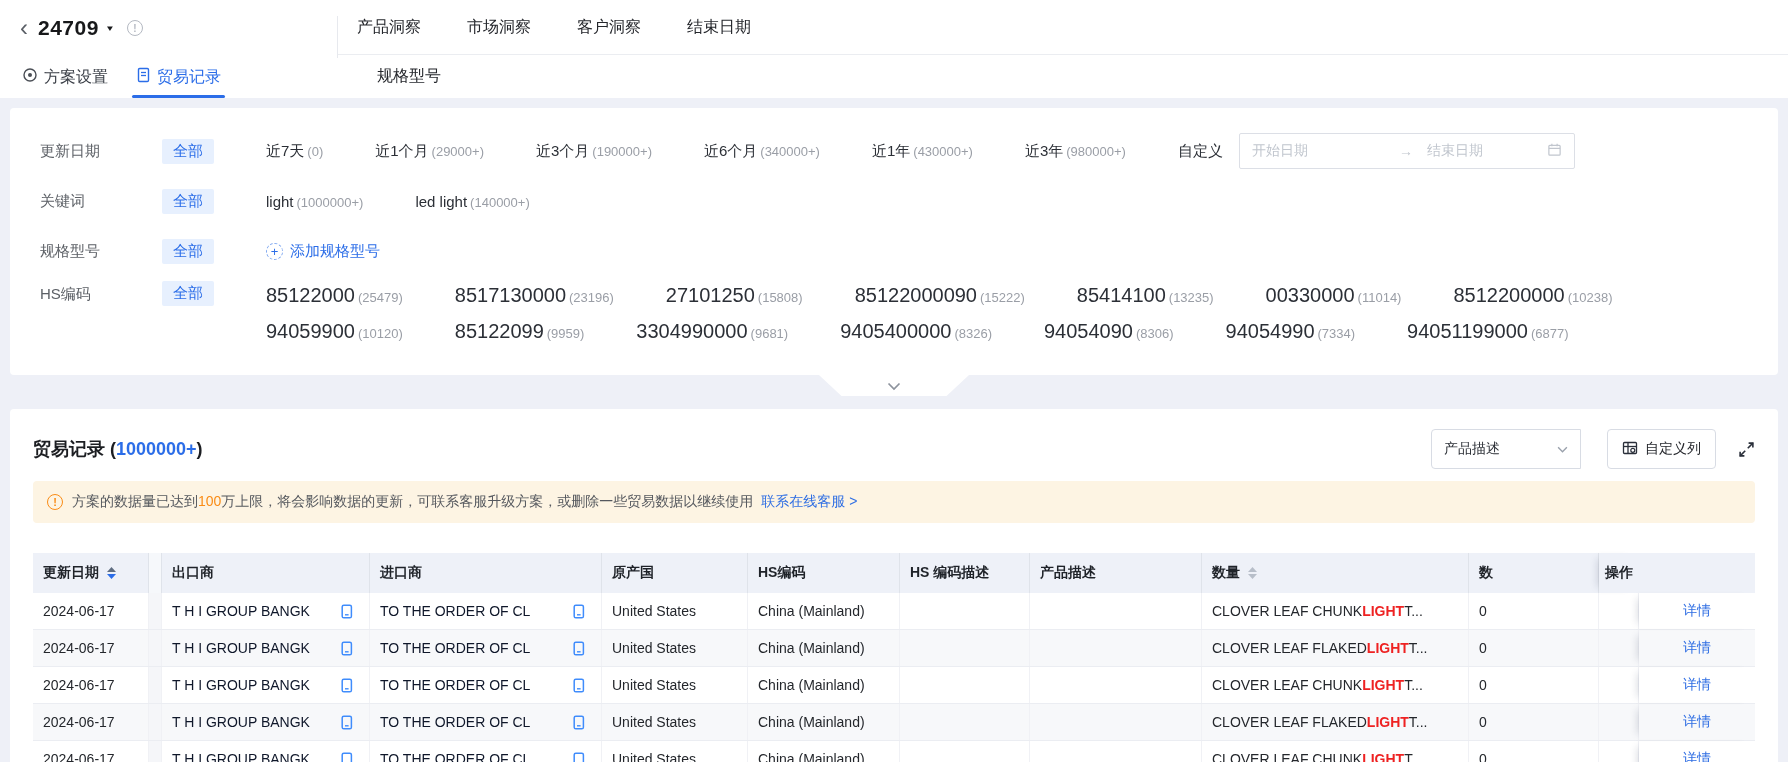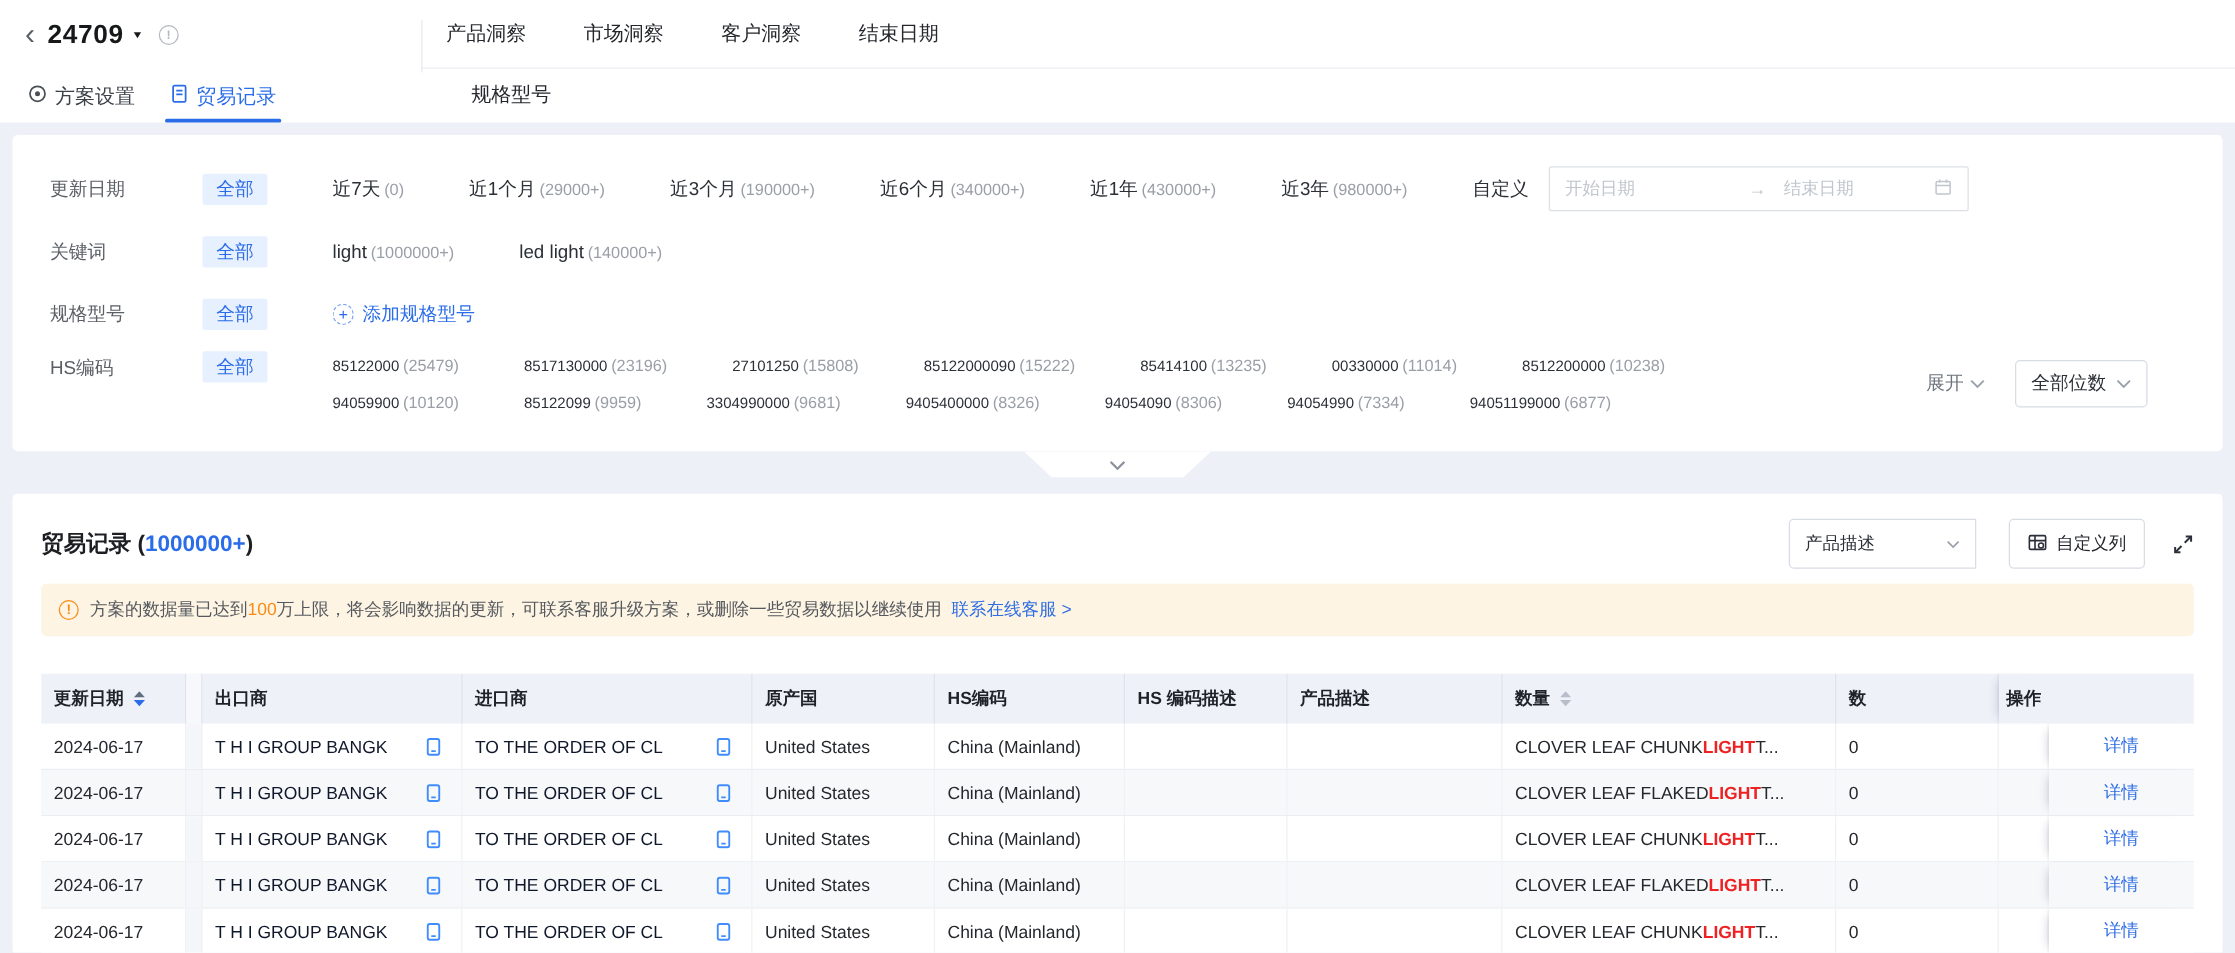--- a/index.html
+++ b/index.html
@@ -33,21 +33,21 @@
   .f-row { display:flex; align-items:center; min-height:50px; }
   .f-row.top { align-items:flex-start; }
   .f-label { width:122px; flex:none; font-size:15px; color:#5c6066; }
   .f-row.top .f-label { padding-top:9px; }
   .all-tag { flex:none; background:#e7f0fe; color:#2b6de8; font-size:15px; padding:3px 11px; border-radius:2px; cursor:pointer; }
   .f-row.top .all-tag { margin-top:5px; }
   .f-opts { display:flex; align-items:center; flex-wrap:nowrap; gap:52px; margin-left:52px; }
   .f-opt { cursor:pointer; white-space:nowrap; }
   .opt-text { font-size:15px; color:#2b2f36; }
   .opt-count { font-size:13px; color:#9a9ea6; margin-left:3px; }
-  .hs-opt .opt-text { font-size:12px; }
+  .hs-opt .opt-text { font-size:20px; }
   .custom-label { font-size:15px; color:#2b2f36; margin-left:52px; cursor:pointer; }
   .date-range { display:flex; align-items:center; margin-left:16px; width:336px; height:36px;
     border:1px solid #dcdfe6; border-radius:2px; padding:0 12px; background:#fff; cursor:text; }
   .dr-ph { font-size:14px; color:#c1c6ce; }
   .dr-start { flex:1; }
   .dr-arrow { color:#c1c6ce; font-size:14px; margin-right:14px; }
   .dr-end { width:120px; }
   .add-spec { display:flex; align-items:center; gap:7px; margin-left:52px; color:#2b6de8; font-size:15px; cursor:pointer; }
   .plus-circle { width:17px; height:17px; border:1px dashed #7da6f0; border-radius:50%; display:flex;
     align-items:center; justify-content:center; font-size:13px; color:#2b6de8; line-height:1; }
@@ -220,34 +220,20 @@
         <div class="hs-line" id="hs-line2">
             <span class="f-opt hs-opt"><span class="opt-text">94059900</span><span class="opt-count">(10120)</span></span>
             <span class="f-opt hs-opt"><span class="opt-text">85122099</span><span class="opt-count">(9959)</span></span>
             <span class="f-opt hs-opt"><span class="opt-text">3304990000</span><span class="opt-count">(9681)</span></span>
             <span class="f-opt hs-opt"><span class="opt-text">9405400000</span><span class="opt-count">(8326)</span></span>
             <span class="f-opt hs-opt"><span class="opt-text">94054090</span><span class="opt-count">(8306)</span></span>
             <span class="f-opt hs-opt"><span class="opt-text">94054990</span><span class="opt-count">(7334)</span></span>
             <span class="f-opt hs-opt"><span class="opt-text">94051199000</span><span class="opt-count">(6877)</span></span>
           </div>
       </div>
-      <div class="hs-right" style="top:50%; transform:translateY(-50%);">
-        <span class="expand-toggle">
-          <span>展开</span>
-          <svg class="chev" width="12" height="8" viewBox="0 0 12 8">
-              <polyline points="1,1.5 6,6.5 11,1.5" fill="none" stroke="#9aa1ac" stroke-width="1.6"></polyline>
-            </svg>
-        </span>
-        <span class="digits-select">
-          <span>全部位数</span>
-          <svg class="chev" width="12" height="8" viewBox="0 0 12 8">
-              <polyline points="1,1.5 6,6.5 11,1.5" fill="none" stroke="#9aa1ac" stroke-width="1.6"></polyline>
-            </svg>
-        </span>
-      </div>
     </div>
   </div>
 
   <div class="collapse-tab">
     <svg width="14" height="9" viewBox="0 0 14 9">
         <polyline points="1.5,1.5 7,7 12.5,1.5" fill="none" stroke="#8d939d" stroke-width="1.7"></polyline>
       </svg>
   </div>
 </div>
 

